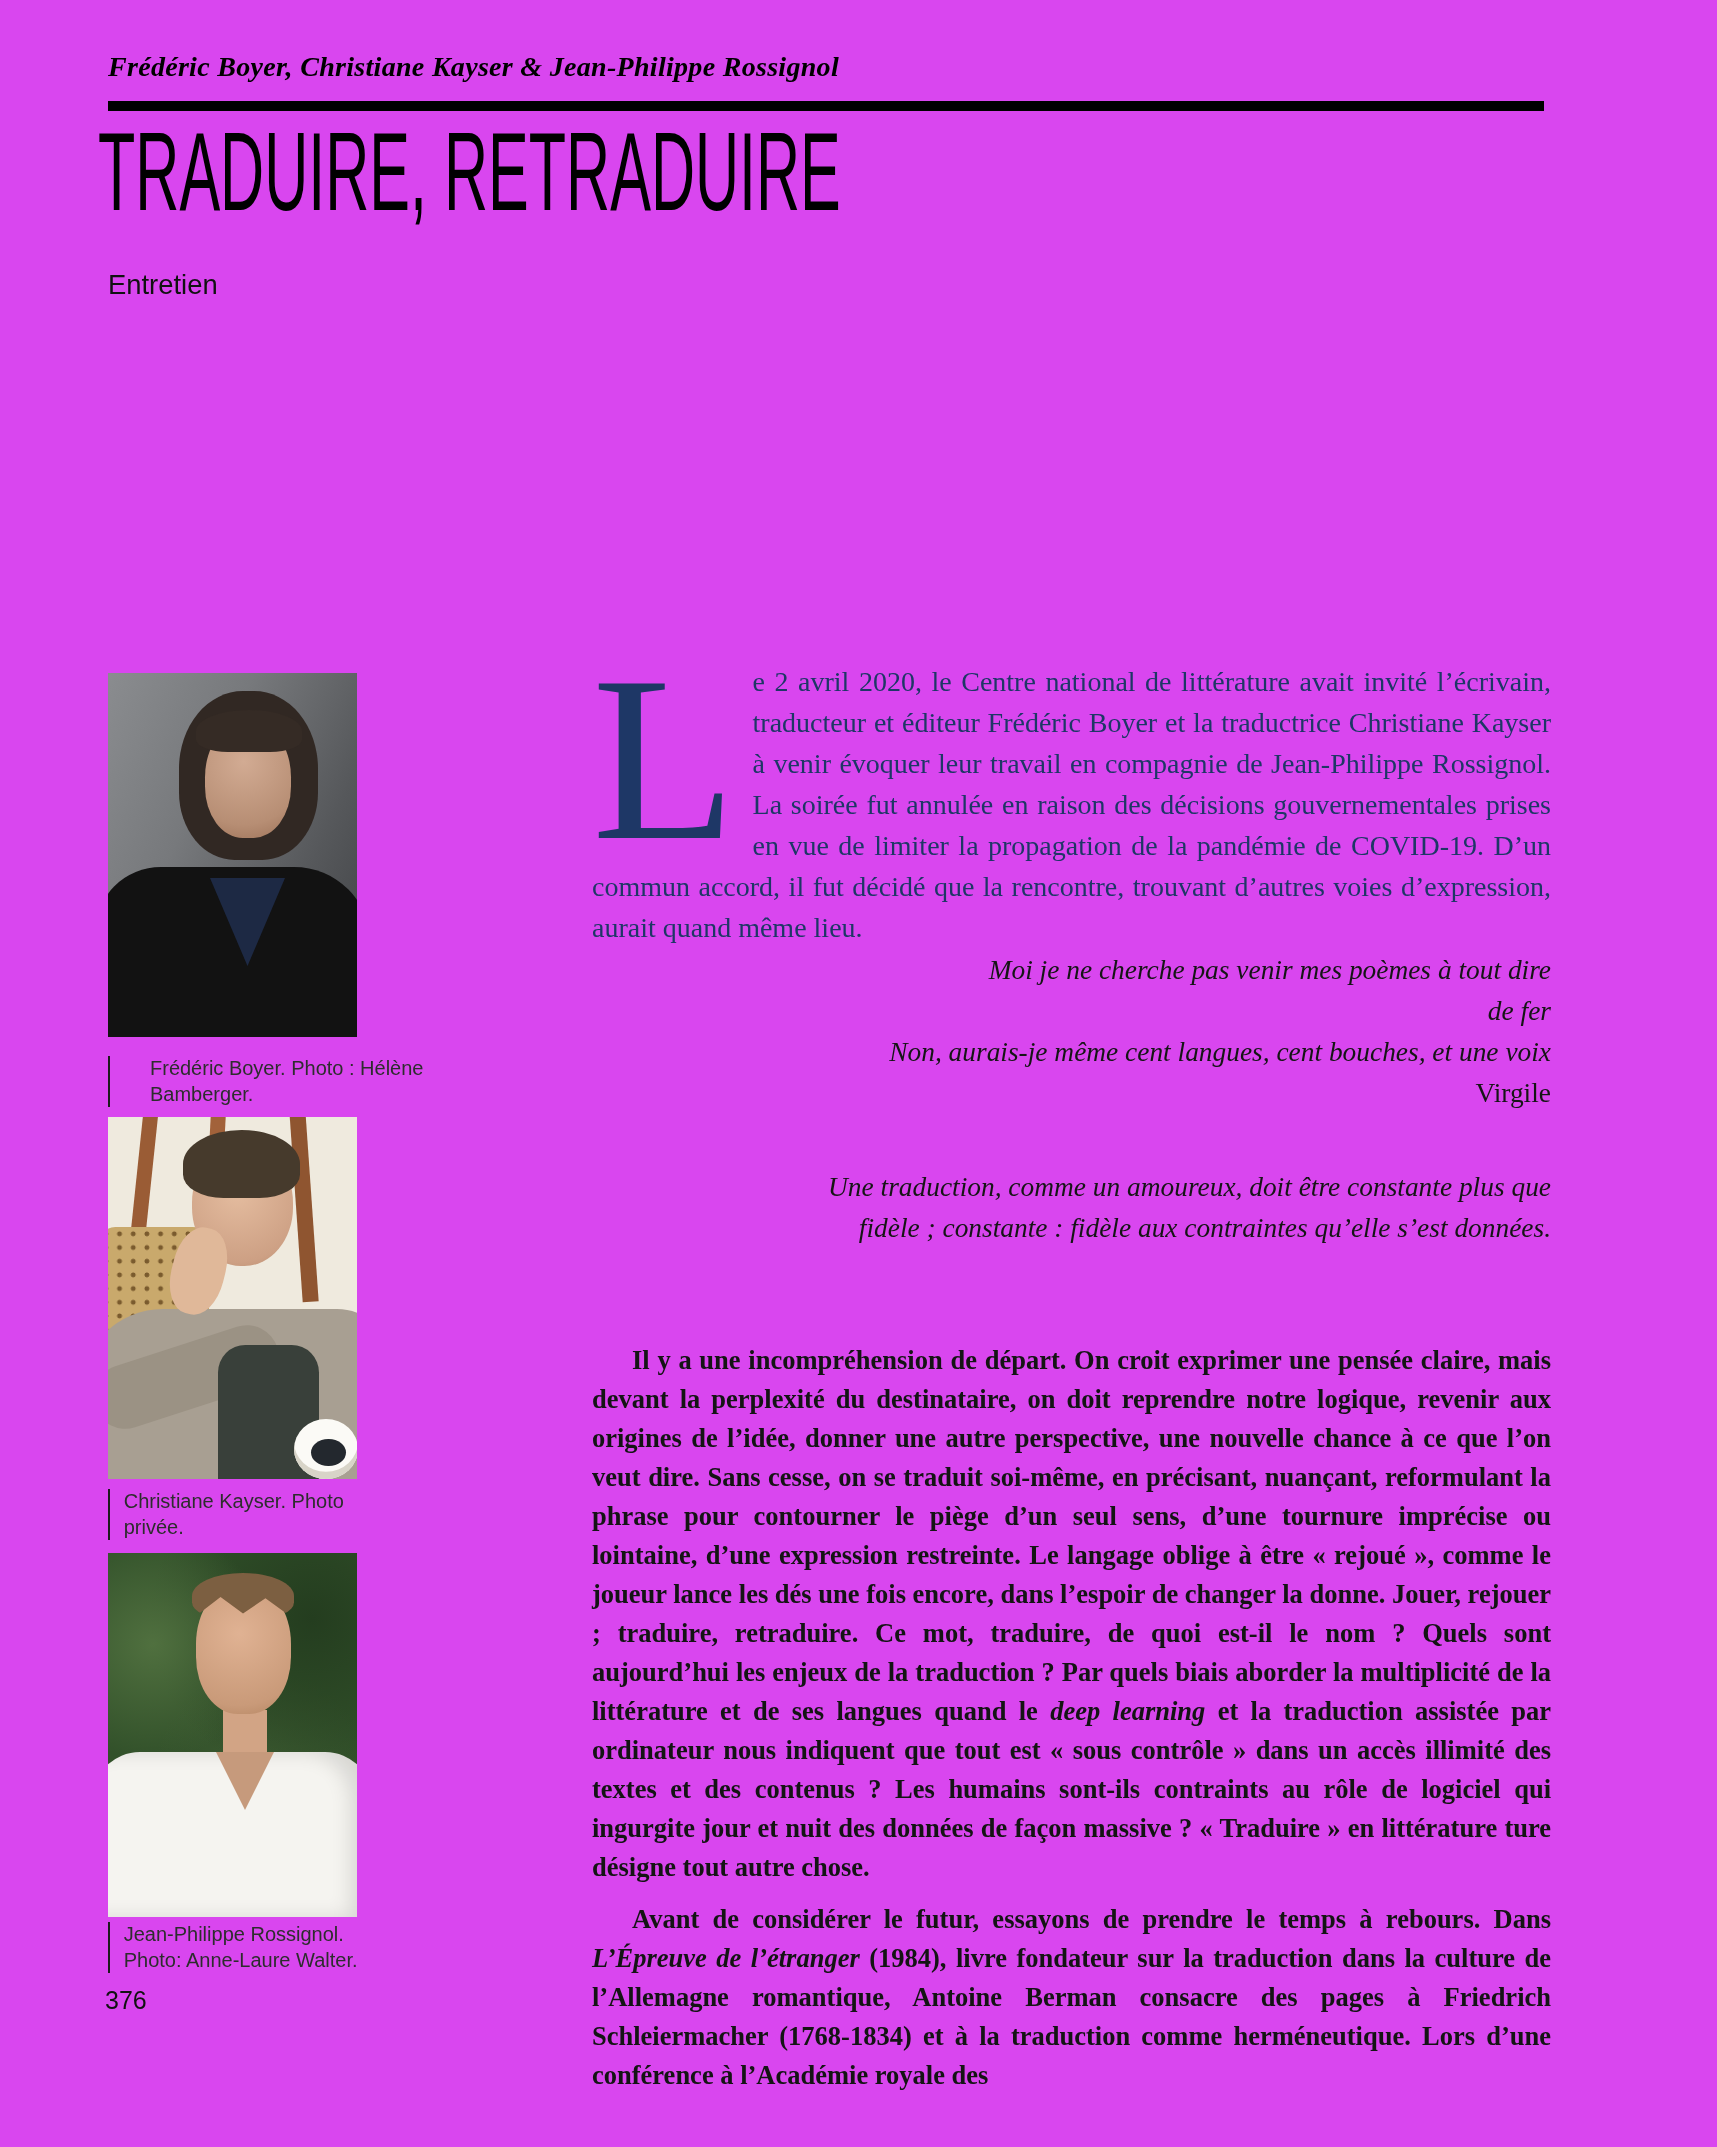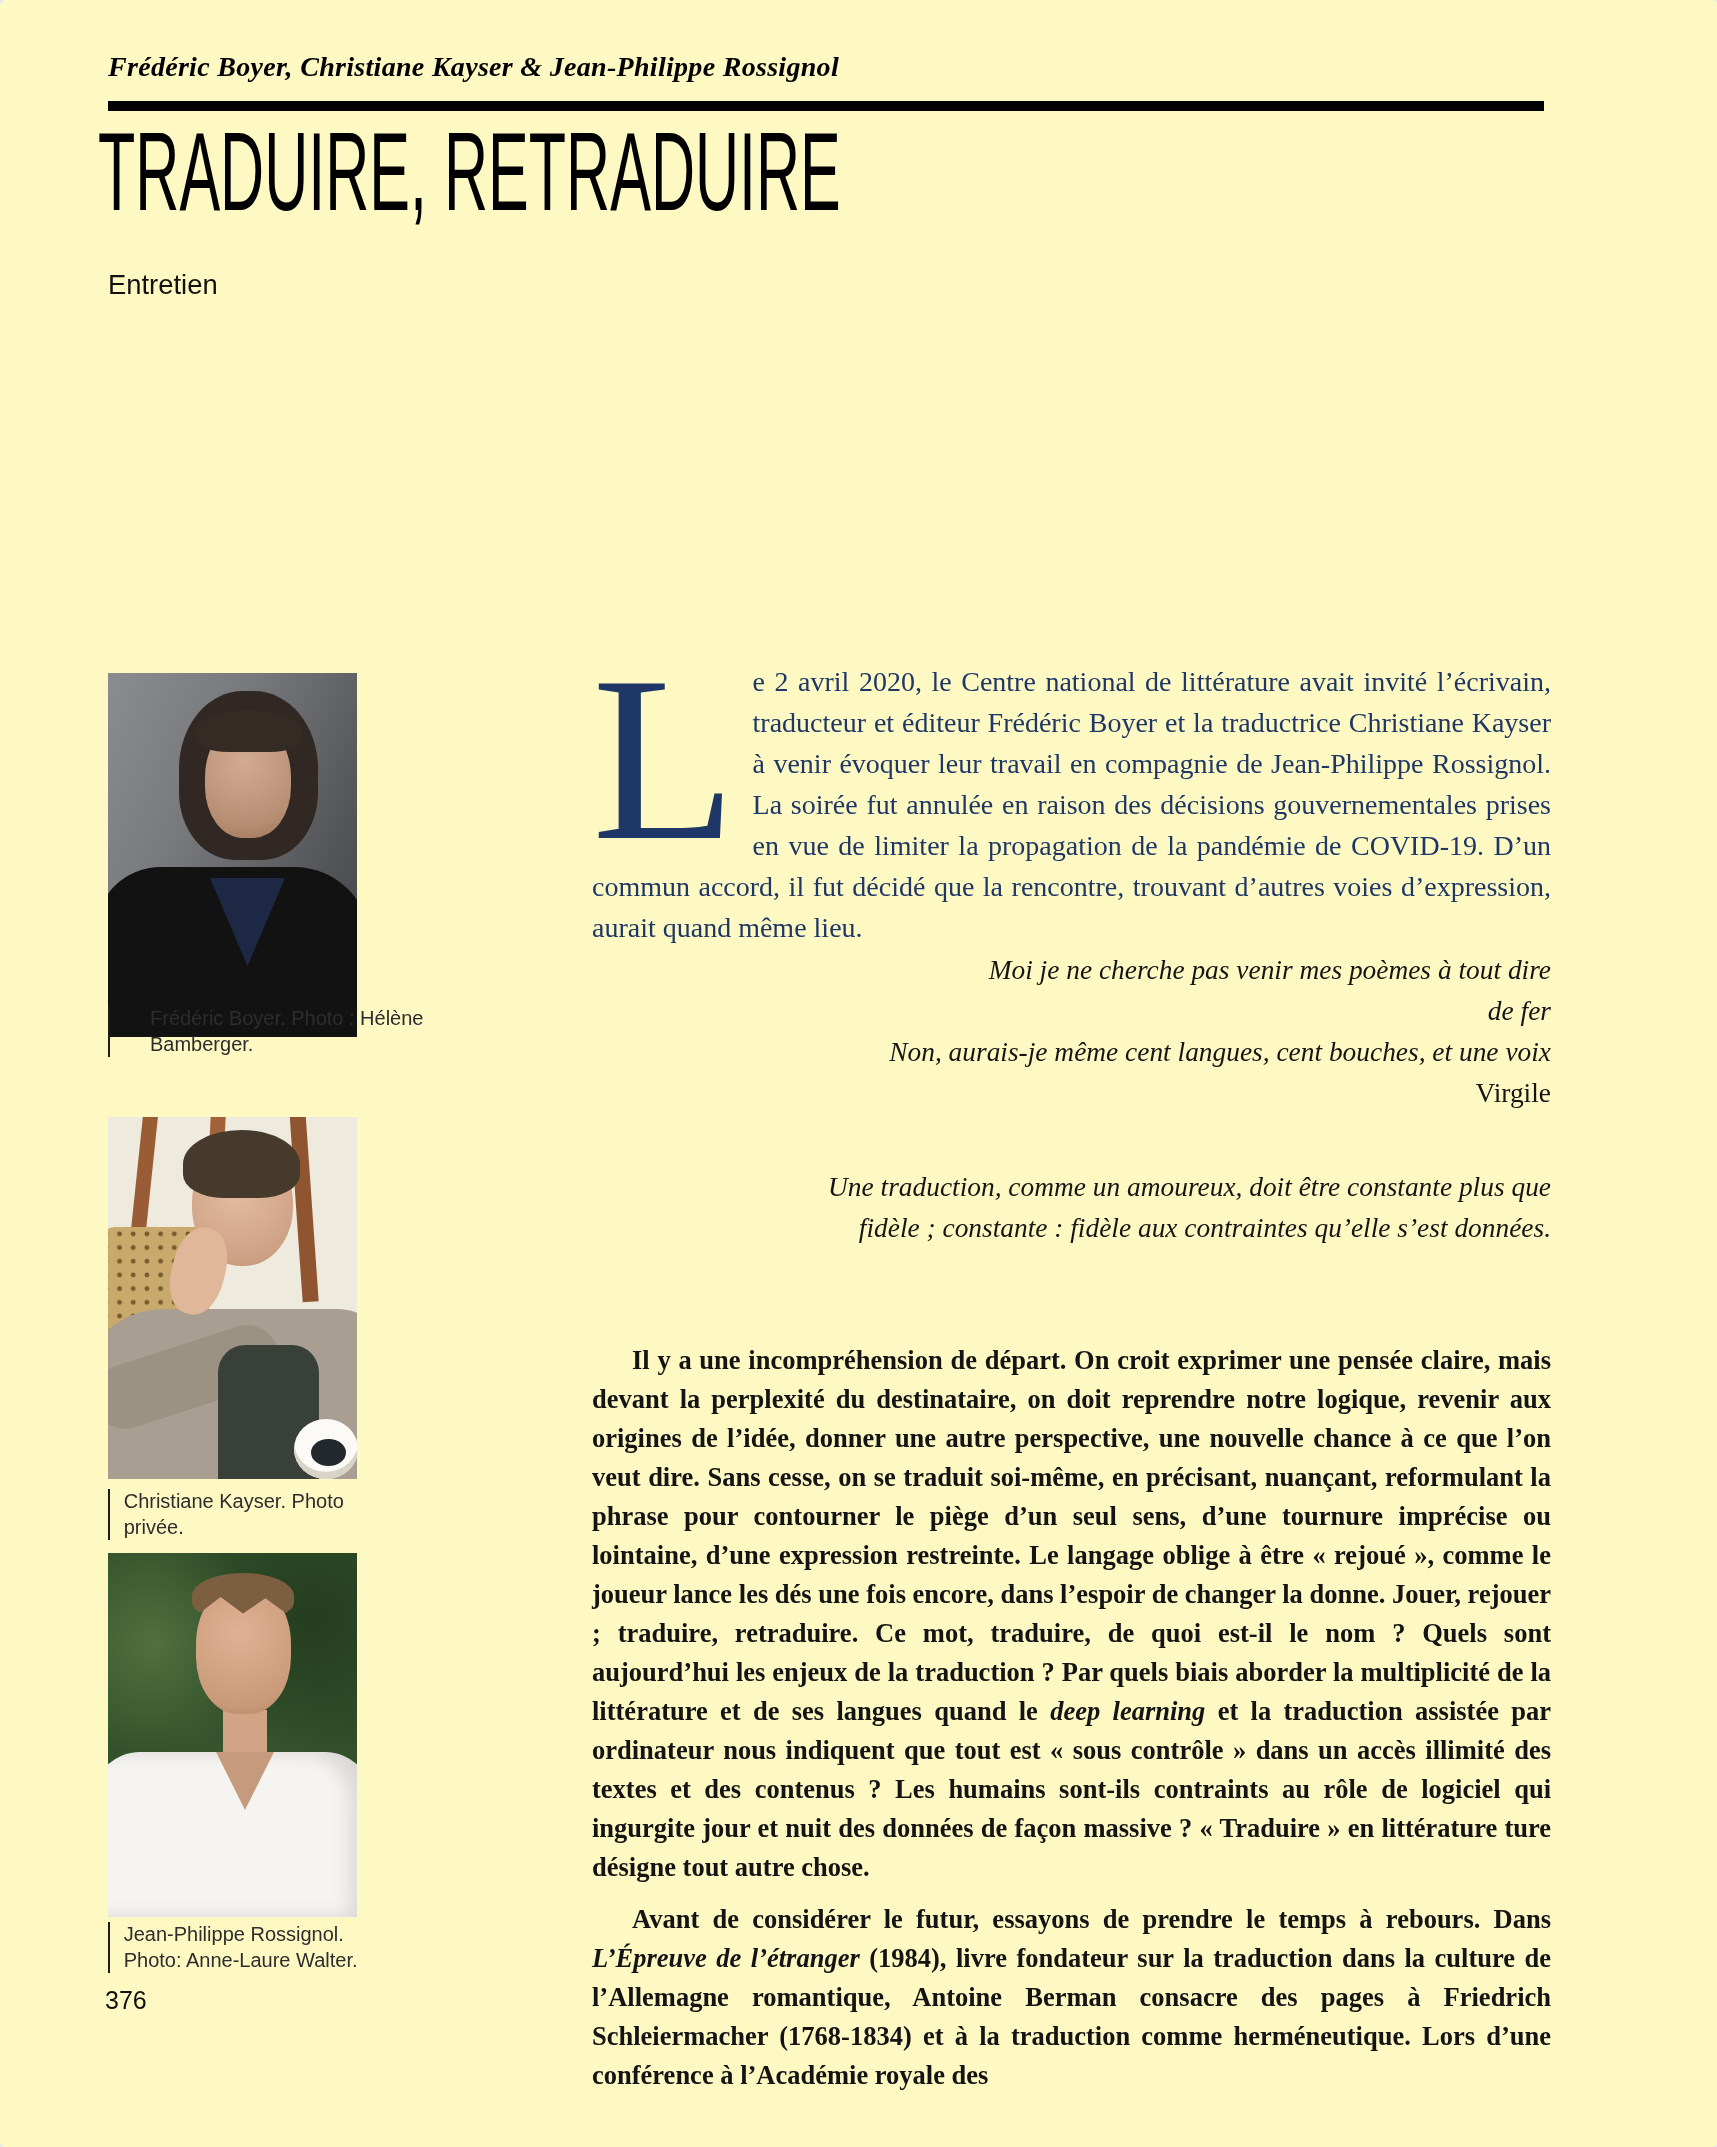--- a/index.html
+++ b/index.html
@@ -1,19 +1,19 @@
 <!DOCTYPE html>
 <html style="font-size:14.6px"><head>
 <meta charset="utf-8">
 <style>
   html,body{margin:0;padding:0;background:#e8e8e8;}
   .page{
-    position:relative; width:1718px; height:2147px; background:#fef9c3;
+    position:relative; width:1718px; height:2147px; background:#d946ef;
     margin:0 auto; overflow:hidden;
-    font-family:"Liberation Serif", serif; color:#151515;border-radius:6px;
+    font-family:"Liberation Serif", serif; color:#151515;
   }
   
   .byline{
     position:absolute; left:108px; top:51px; font-size:28px;
     font-style:italic; font-weight:bold; color:#000; letter-spacing:0.3px;
   }
   .title-rule{ position:absolute; left:108px; top:101px; width:1436px; height:10px; background:#000; }
   .title{
     position:absolute; left:98px; top:117px; margin:0; font-family:"Liberation Sans", sans-serif;
     font-size:111px; font-weight:normal; color:#000; line-height:1; white-space:nowrap;
@@ -64,21 +64,21 @@
   .p3-neck{ left:115px; top:157px; width:44px; height:53px; background:#d2a485; }
   .p3-head{ left:88px; top:31px; width:95px; height:130px; border-radius:46% 46% 44% 44%;
     background:radial-gradient(circle at 45% 38%, #e0b293 0%, #c99a79 75%, #b2835f 100%); }
   .p3-hair{ left:84px; top:20px; width:102px; height:46px; background:#7c5f41; border-radius:55% 55% 40% 40%;
     clip-path:polygon(0 0,100% 0,100% 100%,72% 55%,50% 88%,28% 52%,0 100%); }
   
   .caption{
     position:absolute; left:108px; width:274px; border-left:2.7px solid #1c1c1c; padding-left:13.7px;
     font-family:"Liberation Sans", sans-serif; font-size:20px; line-height:25.6px; color:#2d2d2d;
   }
-  .cap1{ top:1006px;padding-left:40px; } .cap2{ top:1489px; } .cap3{ top:1922px; }
+  .cap1{ top:1056px;padding-left:40px; } .cap2{ top:1489px; } .cap3{ top:1922px; }
   
   .textcol{ position:absolute; left:592px; top:0; width:959px; }
   .intro{
     position:absolute; left:0; top:661px; width:959px; margin:0;
     font-size:28px; line-height:41px; text-align:justify; color:#1e3766;
   }
   .dropcap{
     float:left; font-size:236px; line-height:.78; padding:5.5px 16.4px 0 0; color:#1e3766;
   }
   .epigraph{ position:absolute; right:0; width:959px; text-align:right; font-size:27.4px; line-height:41px; }

